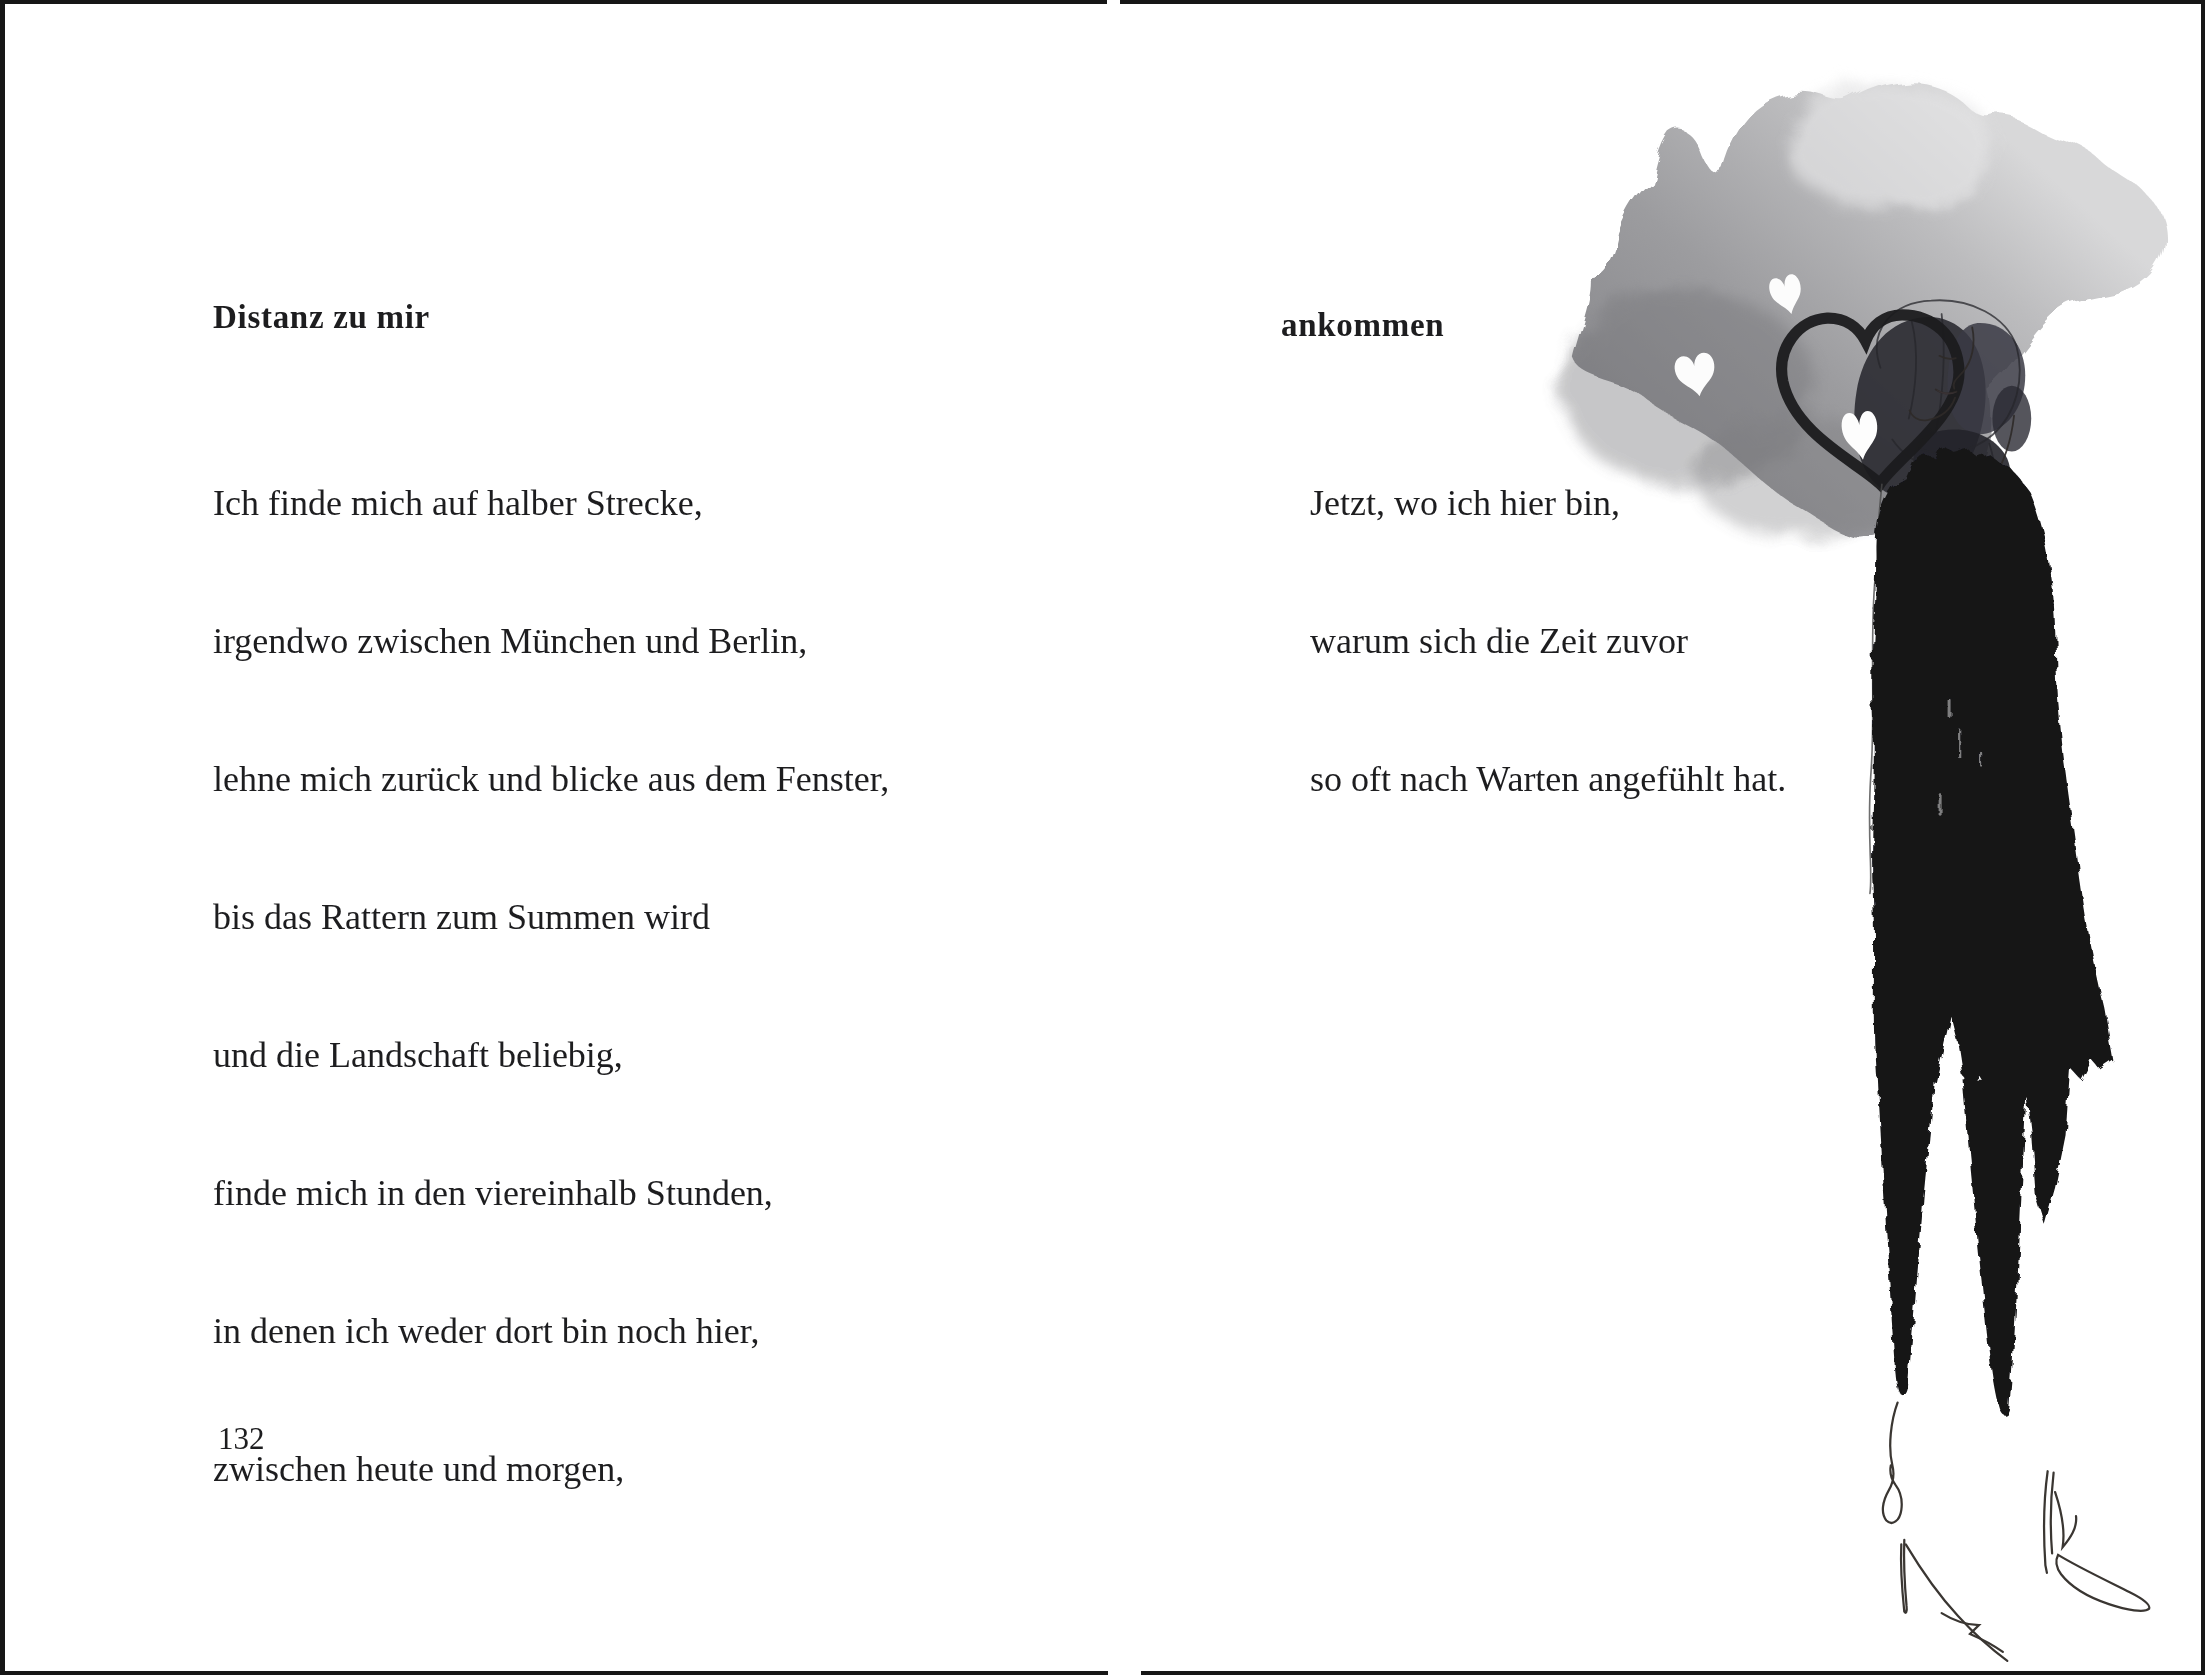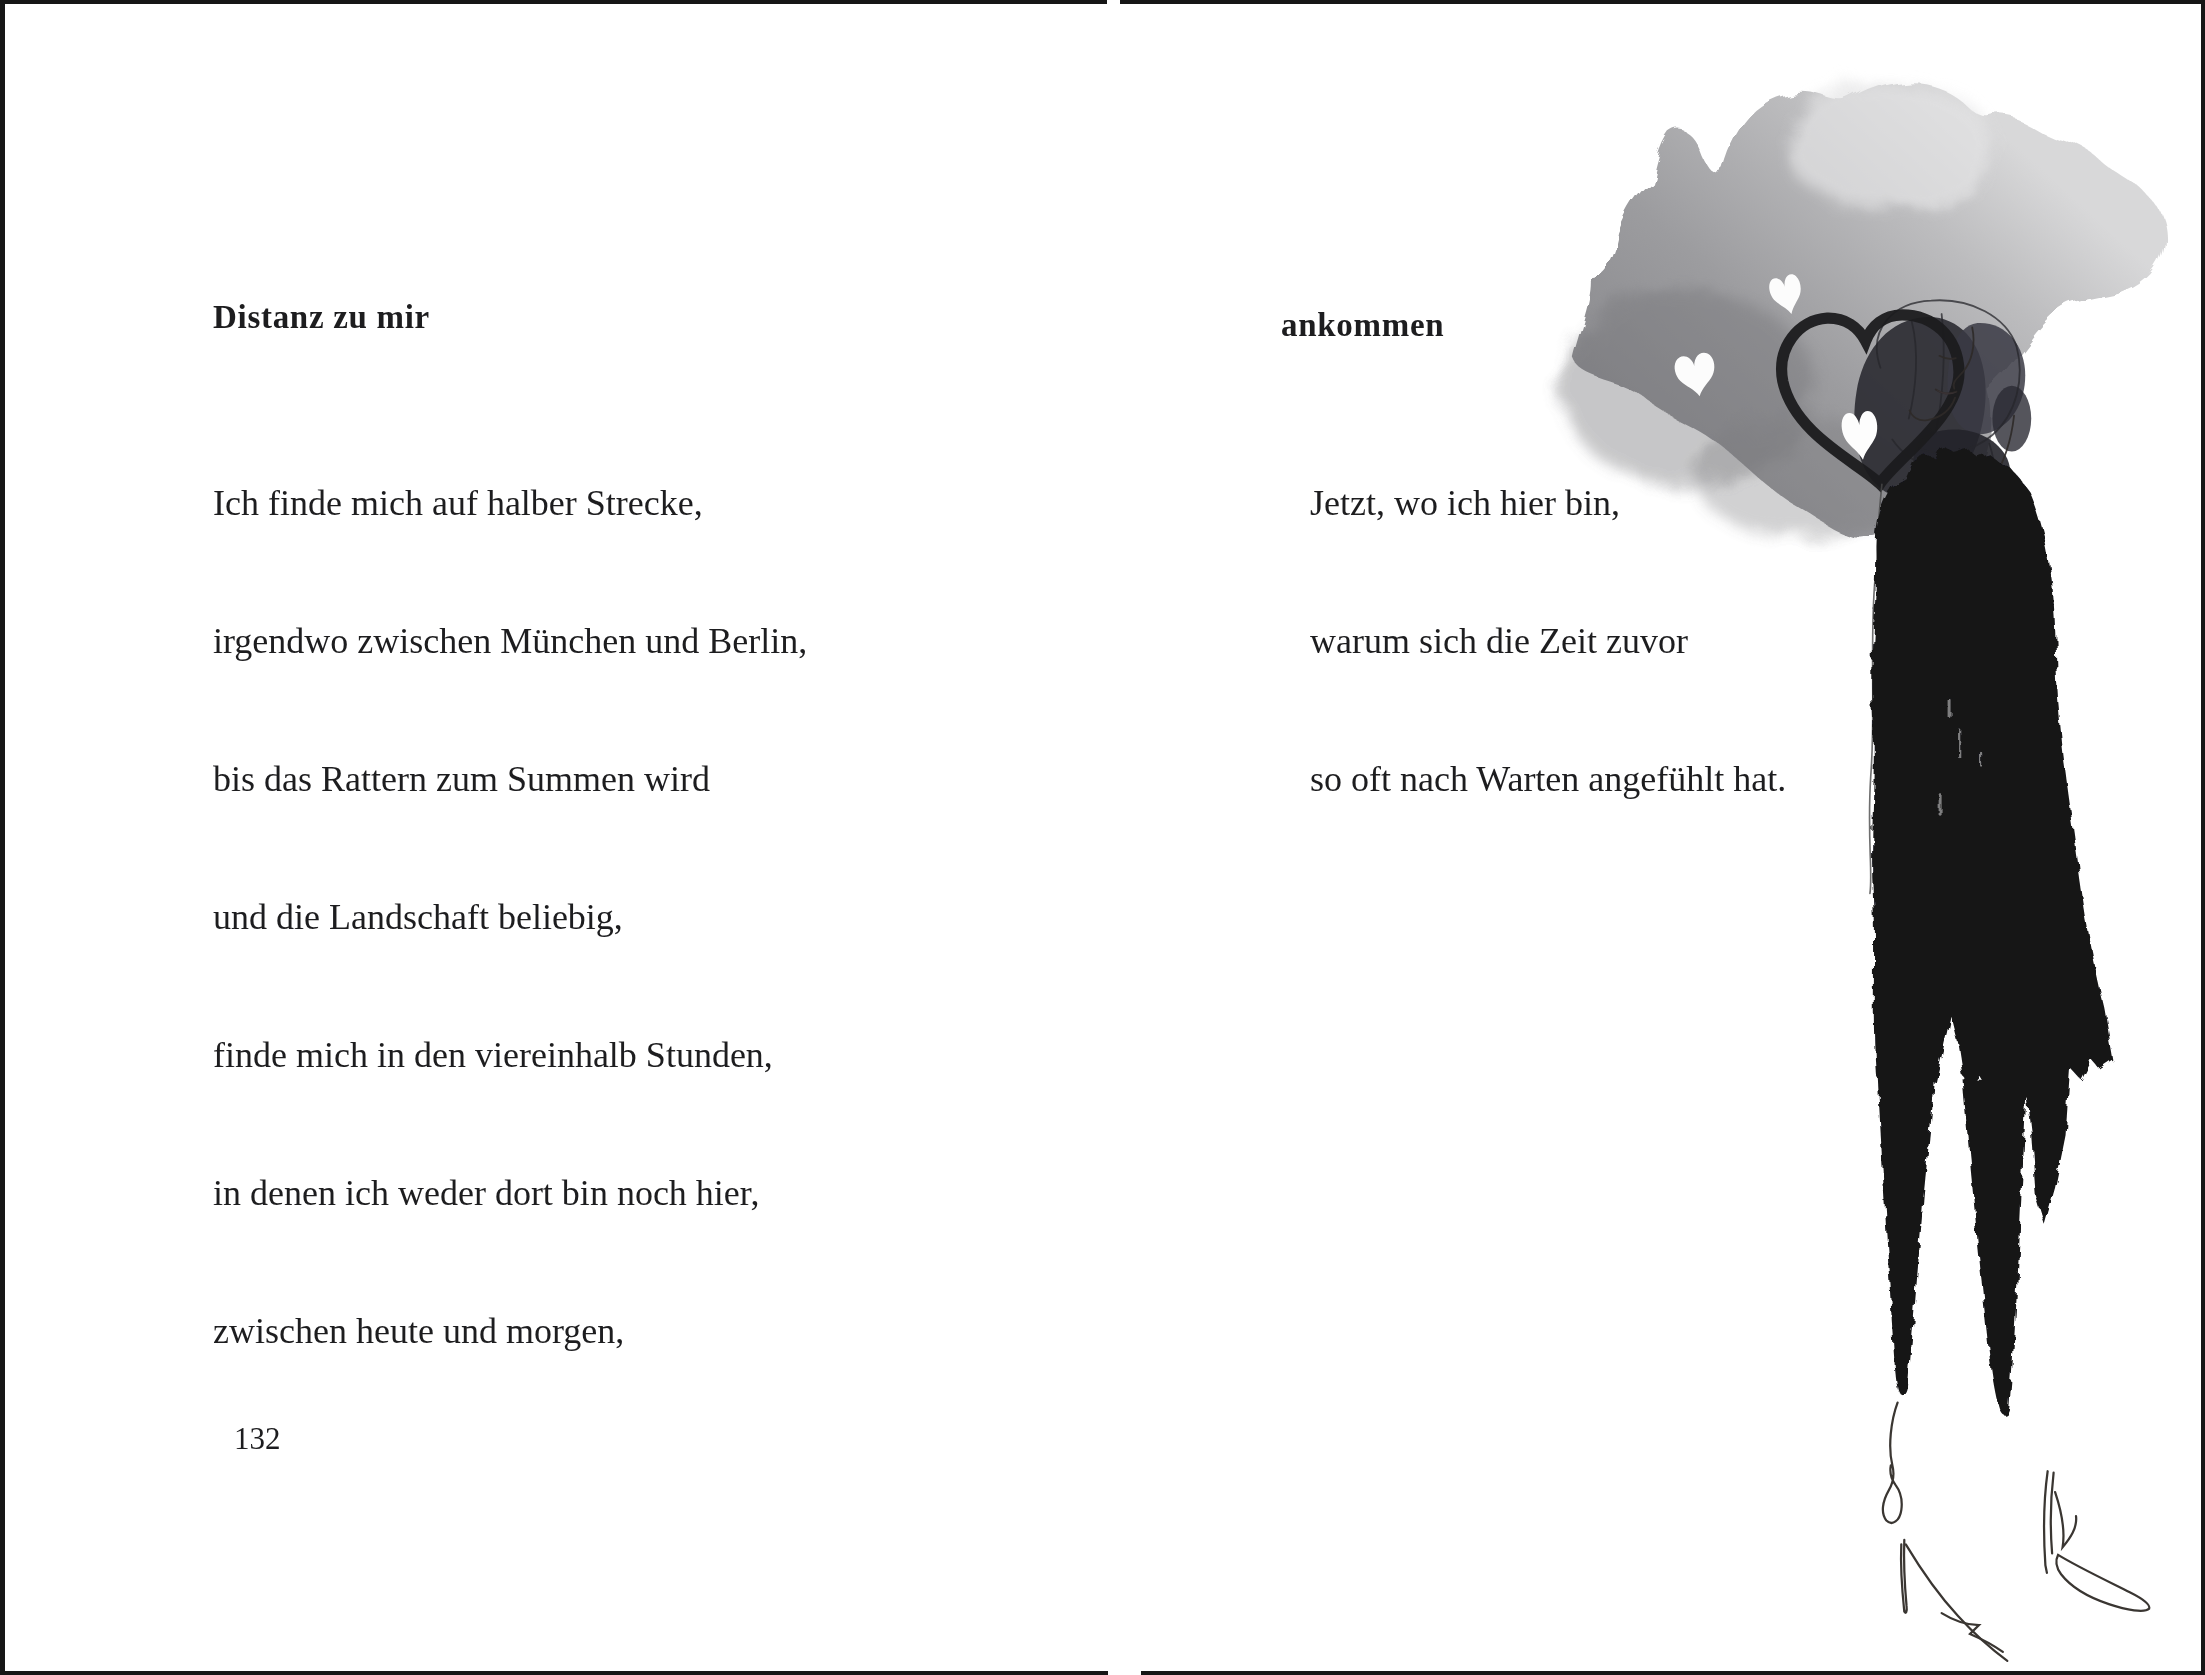--- a/index.html
+++ b/index.html
@@ -11,38 +11,39 @@
   .scan-edge{position:absolute;background:#161616;}
   .page-title{
     position:absolute;font-weight:bold;font-size:33px;line-height:39px;
     letter-spacing:0.7px;white-space:pre;
   }
   #left-title{left:213px;top:298px;}
   #right-title{left:1281px;top:298px;margin-top:8px;}
   .poem{position:absolute;font-size:36px;line-height:46px;white-space:pre;}
   #left-poem{left:213px;top:388px;}
   #right-poem{left:1281px;top:388px;margin-left:29px;}
-  .page-number{position:absolute;left:218px;top:1423px;font-size:31px;line-height:31px;margin-left:16px;}
+  .page-number{position:absolute;left:218px;top:1423px;font-size:31px;line-height:31px;}
   #illu{position:absolute;left:1531px;top:60px;width:657px;height:1613px;}
 </style>
 </head>
 <body>
 
 <div class="scan-edge" style="left:0;top:0;width:1107px;height:3.7px;"></div>
 <div class="scan-edge" style="left:1120px;top:0;width:1085px;height:3.7px;"></div>
 <div class="scan-edge" style="left:0;top:1671px;width:1108px;height:4.5px;"></div>
 <div class="scan-edge" style="left:1141px;top:1671px;width:1064px;height:4.5px;"></div>
 <div class="scan-edge" style="left:0;top:0;width:4.5px;height:1676px;"></div>
 <div class="scan-edge" style="left:2201px;top:0;width:4.5px;height:1676px;"></div>
 
 <div>
   <div id="left-title" class="page-title">Distanz zu mir</div>
   <div id="left-poem" class="poem">
     <div>Ich finde mich auf halber Strecke,</div>
     <div>irgendwo zwischen München und Berlin,</div>
+    <div>lehne mich zurück und blicke aus dem Fenster,</div>
     <div>bis das Rattern zum Summen wird</div>
     <div>und die Landschaft beliebig,</div>
     <div>finde mich in den viereinhalb Stunden,</div>
     <div>in denen ich weder dort bin noch hier,</div>
     <div>zwischen heute und morgen,</div>
     
     
     
     
     

